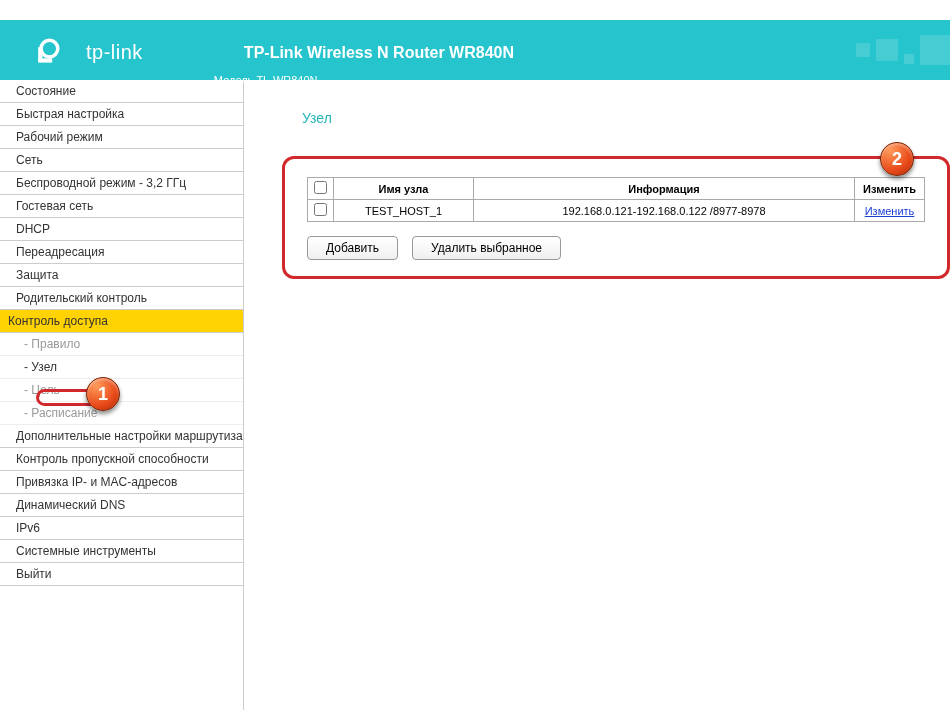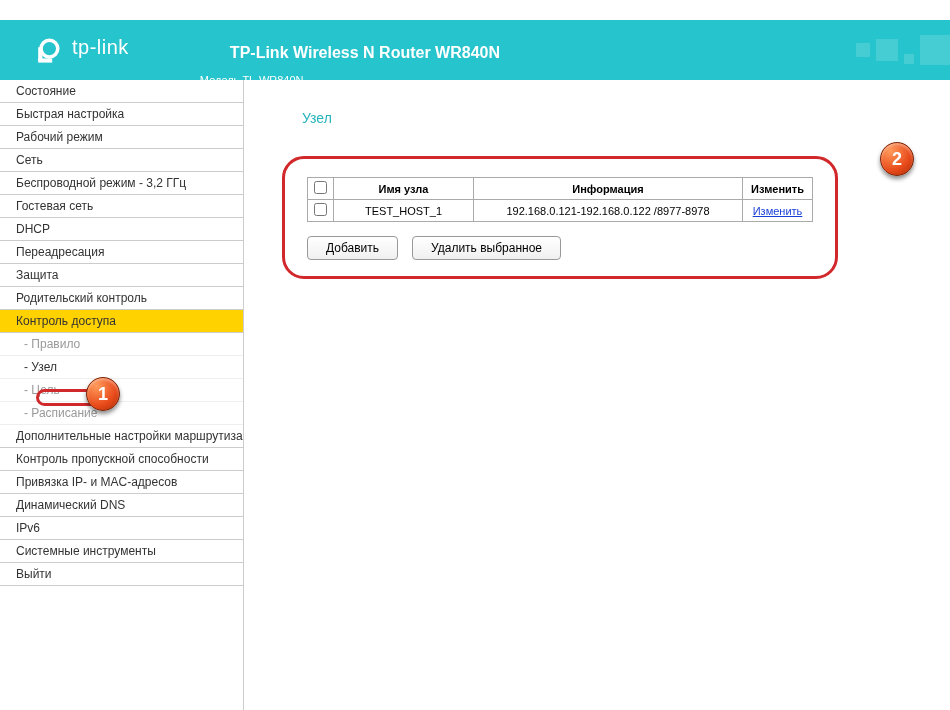--- a/index.html
+++ b/index.html
@@ -8,21 +8,21 @@
 .topbar { height: 20px; background: #fff; }
 
 .header {
   background: #26c4cc;
   height: 60px;
   display: flex;
   align-items: center;
   padding-left: 34px;
   position: relative;
 }
-.logo { display: flex; align-items: flex-start; gap: 10px; }
+.logo { display: flex; align-items: flex-end; gap: 24px; }
 .logo-icon { width: 28px; height: 28px; position: relative; }
 .logo-icon svg { width: 100%; height: 100%; }
 .logo-text { color: #fff; font-size: 20px; font-weight: 300; letter-spacing: 0.5px; }
 .header-title { margin-left: 71px; color: #fff; }
 .header-title .main { font-size: 16px; font-weight: bold; }
 .header-title .sub { font-size: 11px; margin-top: 2px; }
 .header-deco { position: absolute; right: 0; top: 0; height: 100%; display: flex; align-items: center; gap: 6px; }
 .deco-sq { background: rgba(255,255,255,0.15); }
 
 .content { display: flex; height: calc(100% - 80px); }
@@ -36,44 +36,44 @@
 .nav-item {
   display: block;
   padding: 4px 10px 4px 16px;
   font-size: 12px;
   color: #333;
   border-bottom: 1px solid #ccc;
   cursor: pointer;
   white-space: nowrap;
   overflow: hidden;
 }
-.nav-item.active { background: #ffd200; }
+.nav-item.active { background: #ffd200; padding-left: 8px; }
 .nav-sub {
   display: block;
   padding: 4px 10px 4px 24px;
   font-size: 12px;
   color: #999;
   border-bottom: 1px solid #eee;
   cursor: pointer;
 }
 .nav-sub.selected { color: #333; }
 
 .main {
   flex: 1;
   padding: 30px 10px 10px 30px;
   position: relative;
 }
 .page-title { color: #26b5bd; font-size: 14px; margin-bottom: 30px; margin-left: 28px; }
 
 .panel {
   border: 3px solid #d1282b;
-  border-radius: 22px;
+  border-radius: 12px;
   padding: 18px 22px 16px 22px;
   margin-left: 8px;
-  width: 556px;
+  width: 668px;
   position: relative;
 }
 
 table.hosts { width: 100%; border-collapse: collapse; margin-bottom: 14px; }
 table.hosts th, table.hosts td {
   border: 1px solid #aaa;
   padding: 3px 6px;
   font-size: 11px;
   text-align: center;
 }

